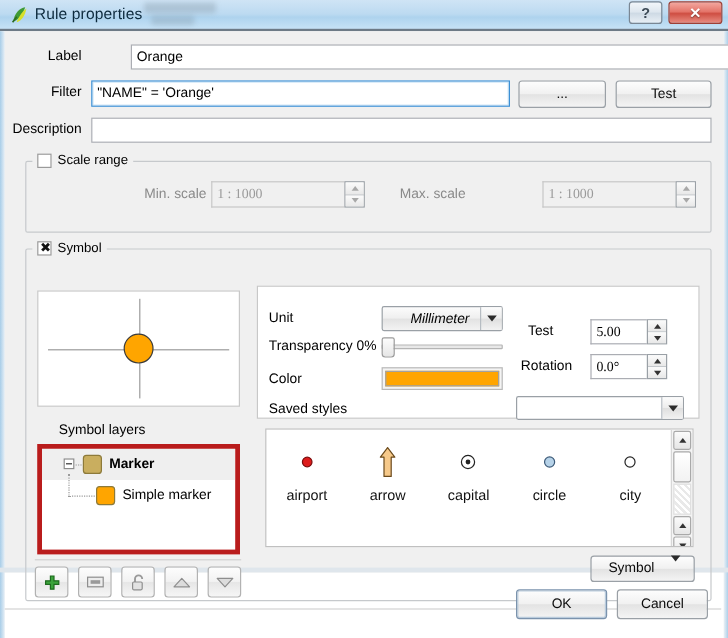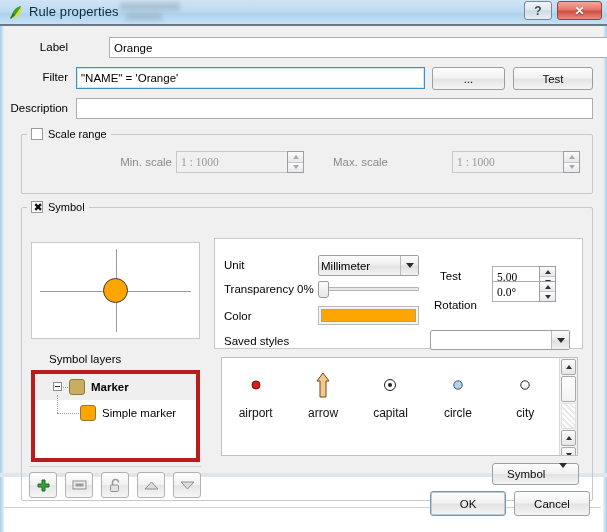--- a/index.html
+++ b/index.html
@@ -178,21 +178,21 @@
   
   .combo {
     position: absolute;
     box-sizing: border-box;
     border: 1px solid #9aa0a6;
     border-radius: 2px;
     background: linear-gradient(to bottom,#fcfcfc 0%,#efefef 48%,#e2e2e2 52%,#f3f3f3 100%);
     display: flex; align-items: center;
     font-size: 11.5px;
   }
-  .combo .combo-text { padding-left: 2px; flex: 1; white-space: nowrap; }
+  .combo .combo-text { padding-left: 23px; flex: 1; white-space: nowrap; font-style: italic; }
   .combo.white { background: #ffffff; }
   .combo .combo-arrow {
     width: 17px; height: 100%;
     border-left: 1px solid #b6bcc2;
     background: linear-gradient(to bottom,#fcfcfc 0%,#ededed 48%,#dfdfdf 52%,#f2f2f2 100%);
     display: flex; align-items: center; justify-content: center;
   }
   .tri-down {
     width: 0; height: 0;
     border-left: 4px solid transparent;
@@ -549,21 +549,21 @@
         <div class="spin-up">
             <span class="tri-up-s"></span>
           </div>
         <div class="spin-dn">
             <span class="tri-dn-s"></span>
           </div>
       </div>
     </div>
 
     <div class="lbl" style="left:434px; top:273px;">Rotation</div>
-    <div class="spin" style="left:492px; top:255px; width:64px; height:21px;">
+    <div class="spin" style="left:492px; top:269px; width:64px; height:21px;">
       <div class="spin-field">0.0°</div>
       <div class="spin-btns">
         <div class="spin-up">
             <span class="tri-up-s"></span>
           </div>
         <div class="spin-dn">
             <span class="tri-dn-s"></span>
           </div>
       </div>
     </div>

